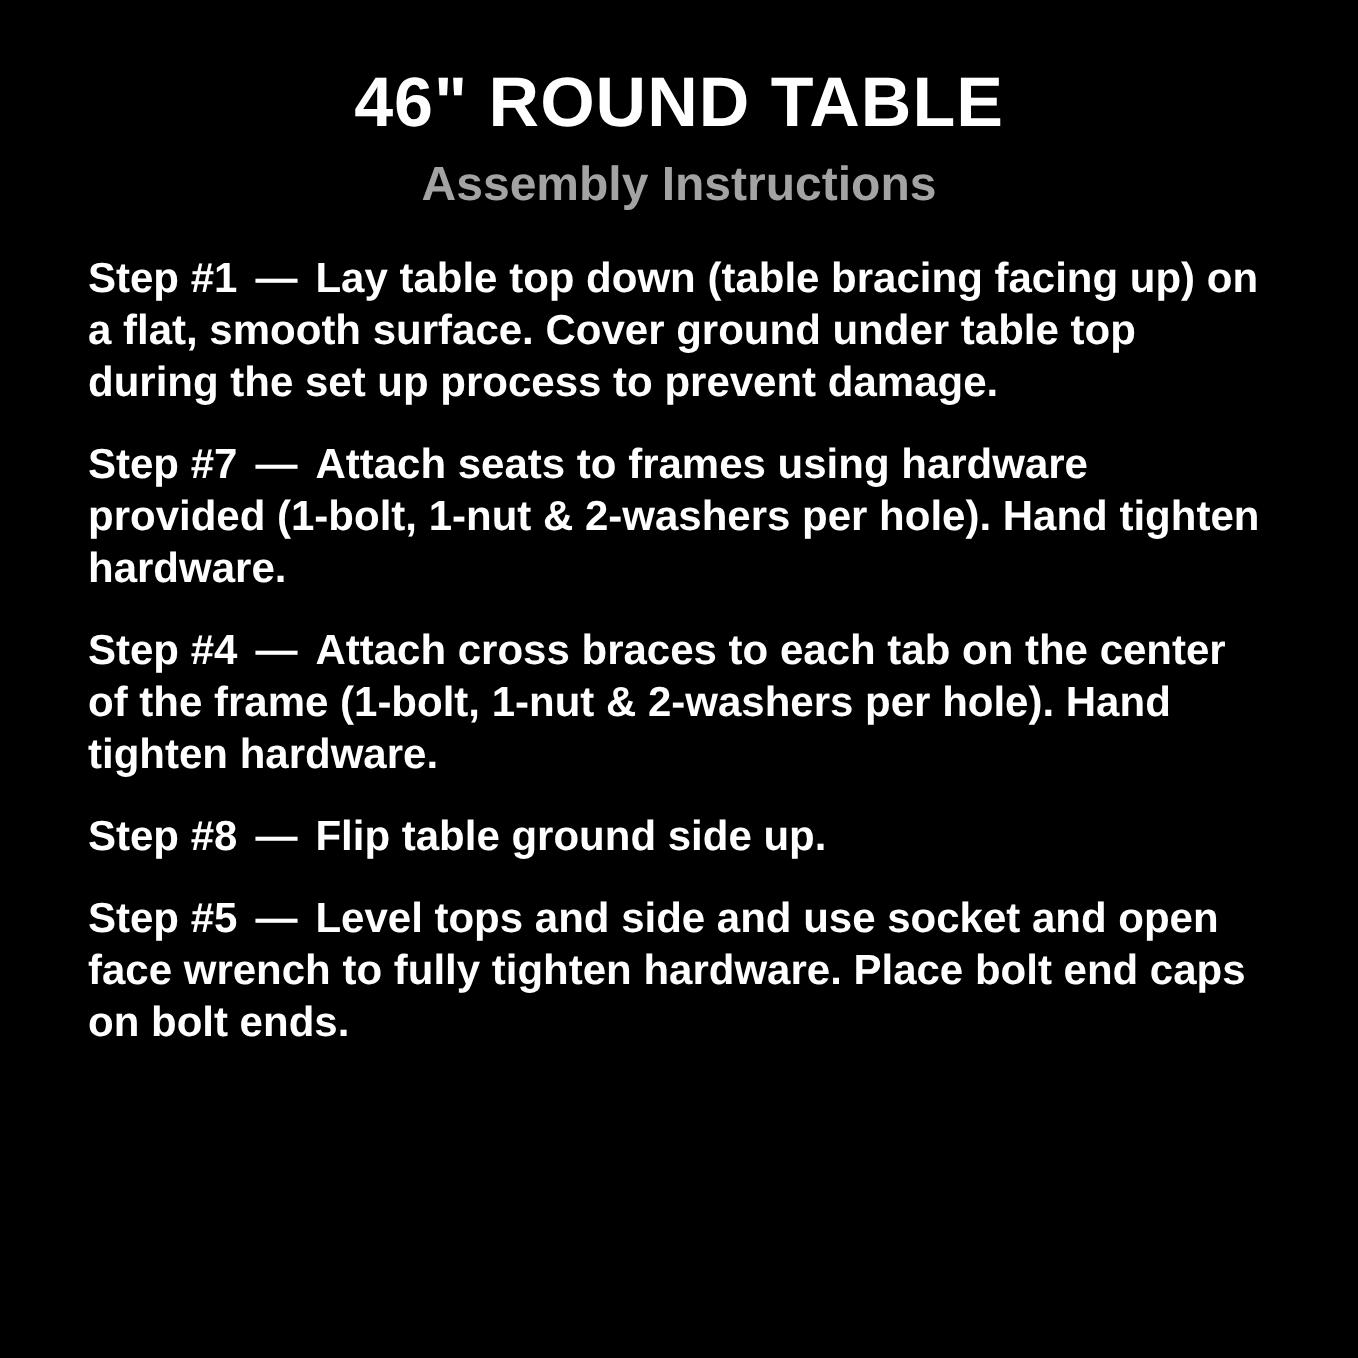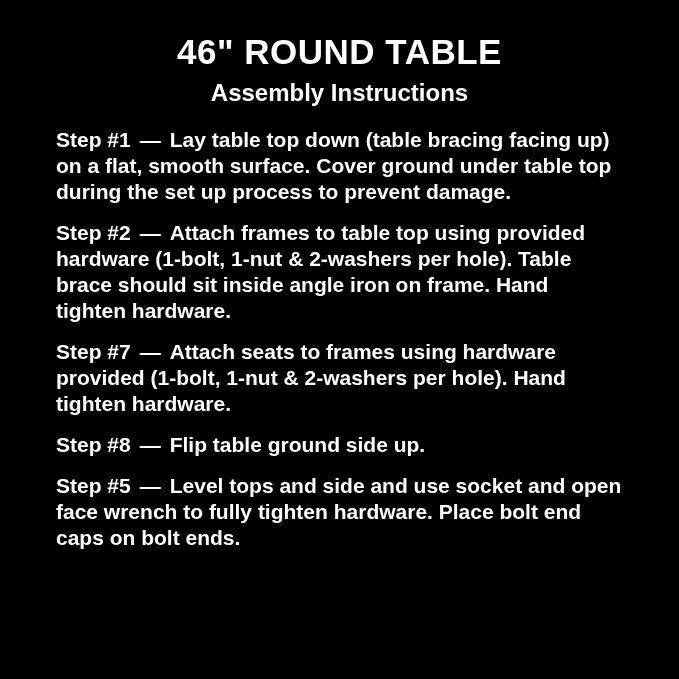--- a/index.html
+++ b/index.html
@@ -25,25 +25,25 @@
     line-height: 1.05;
     letter-spacing: 0.5px;
     color: #ffffff;
   }
   .page-subtitle {
     margin: 9px 0 0 0;
     text-align: center;
     font-size: 24px;
     font-weight: 700;
     line-height: 1.05;
-    color: #ffffff;
+    color: #a3a3a3;
   }
   .steps {
     margin-top: 22px;
-    padding: 0 56px;
+    padding: 0 44px;
   }
   .step {
     margin: 0 0 15px 0;
     font-size: 21px;
     font-weight: 700;
     line-height: 26px;
     color: #ffffff;
     text-align: left;
   }
   .step-label {
@@ -56,22 +56,22 @@
 </style>
 </head>
 <body>
 
 <div class="page">
   <h1 class="page-title">46" ROUND TABLE</h1>
   <h2 class="page-subtitle">Assembly Instructions</h2>
   <div class="steps" id="steps-list">
   <p class="step"><span class="step-label">Step #1</span><span class="dash">—</span><span class="step-text">Lay table top down (table bracing facing up) on a flat, smooth surface. Cover ground under table top during the set up process to prevent damage.</span></p>
 
-  <p class="step"><span class="step-label">Step #2</span><span class="dash">—</span><span class="step-text">Attach frames to table top using provided hardware (1-bolt, 1-nut &amp; 2-washers per hole). Table brace should sit inside angle iron on frame. Hand tighten hardware.</span></p>
 
   <p class="step"><span class="step-label">Step #7</span><span class="dash">—</span><span class="step-text">Attach seats to frames using hardware provided (1-bolt, 1-nut &amp; 2-washers per hole). Hand tighten hardware.</span></p>
 
+  <p class="step"><span class="step-label">Step #4</span><span class="dash">—</span><span class="step-text">Attach cross braces to each tab on the center of the frame (1-bolt, 1-nut &amp; 2-washers per hole). Hand tighten hardware.</span></p>
 
   <p class="step"><span class="step-label">Step #8</span><span class="dash">—</span><span class="step-text">Flip table ground side up.</span></p>
 
   <p class="step"><span class="step-label">Step #5</span><span class="dash">—</span><span class="step-text">Level tops and side and use socket and open face wrench to fully tighten hardware. Place bolt end caps on bolt ends.</span></p>
 </div>
 </div>
 
 </body></html>

